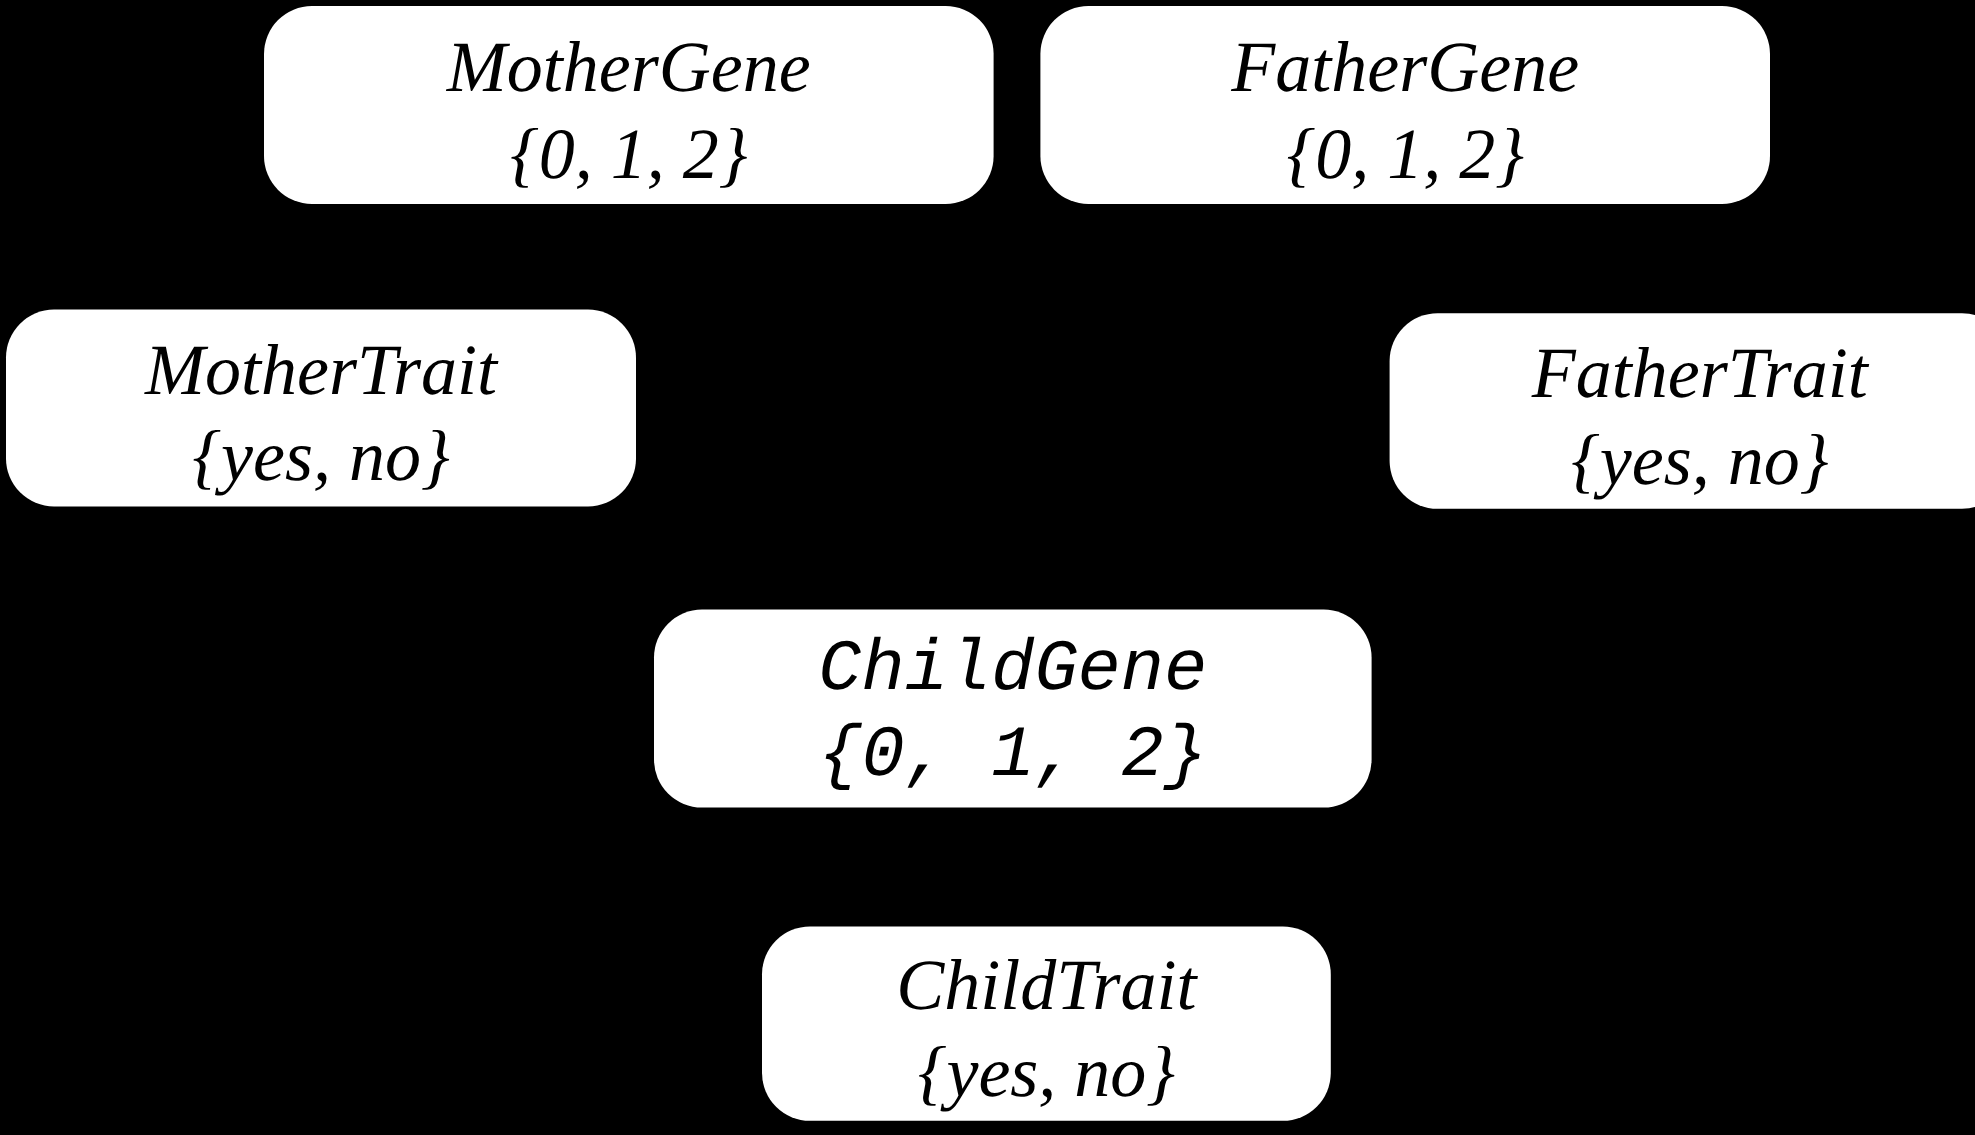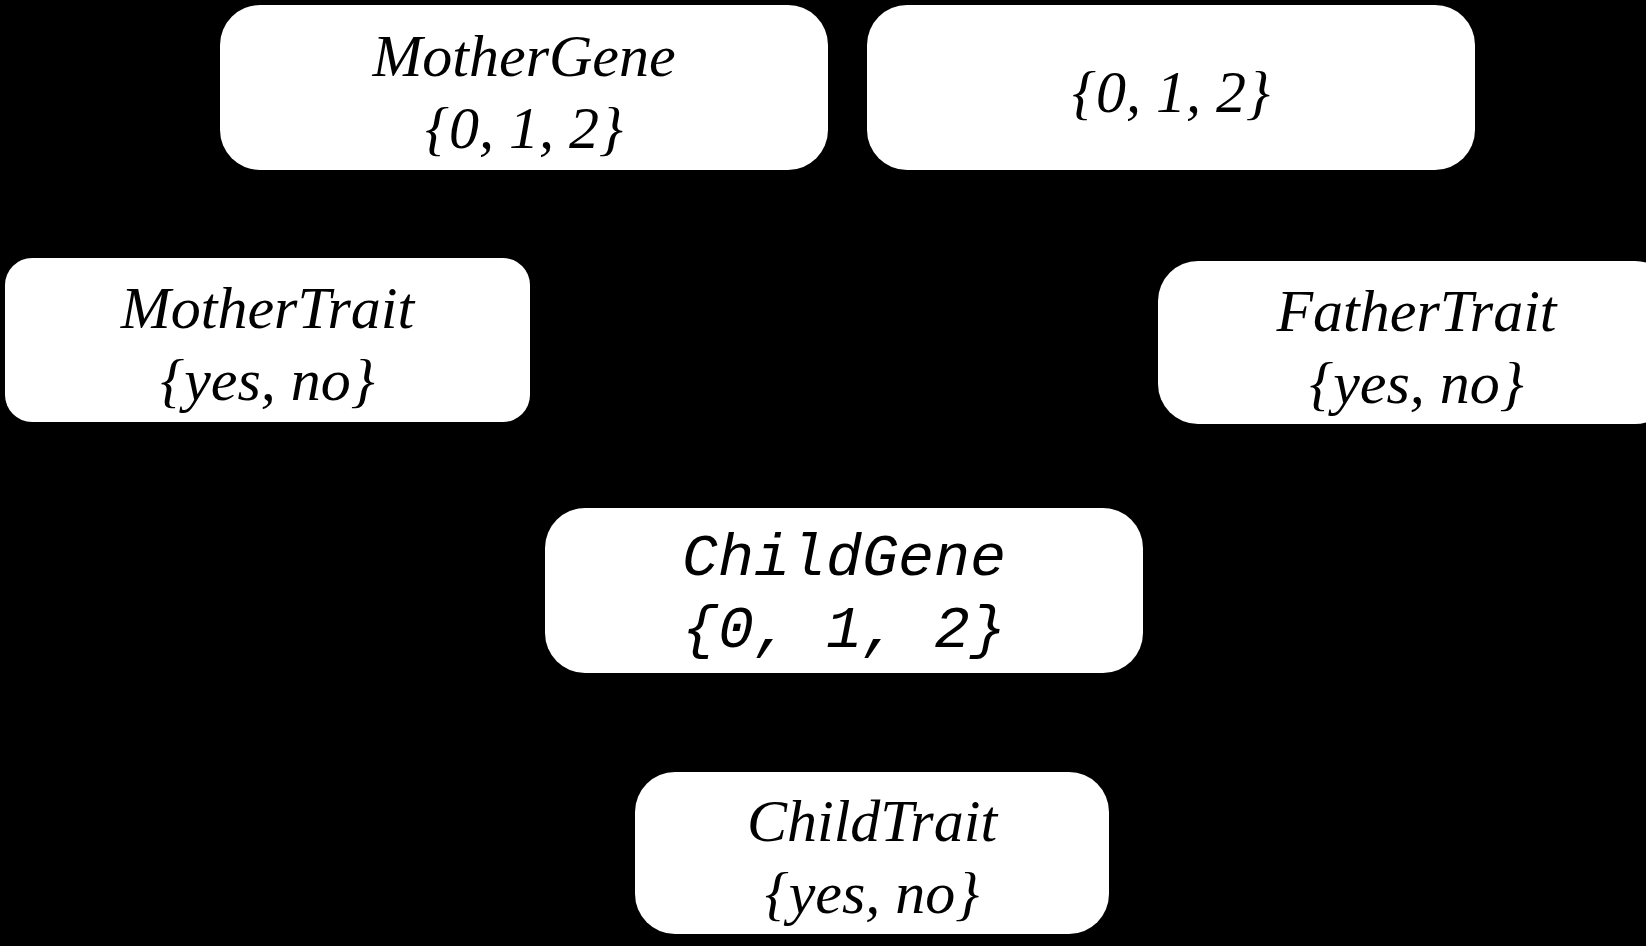--- a/index.html
+++ b/index.html
@@ -35,36 +35,37 @@
     font-size: 60px;
     line-height: 72px;
     white-space: nowrap;
   }
   .node-label, .node-domain {
     display: block;
   }
   
   #node-mother-gene  { left: 220px;  top: 5px;   width: 608px; height: 165px; }
   #node-father-gene  { left: 867px;  top: 5px;   width: 608px; height: 165px; }
-  #node-mother-trait { left: 5px;    top: 258px; width: 525px; height: 164px; border-radius: 27px; }
+  #node-mother-trait { left: 5px;    top: 258px; width: 525px; height: 164px; }
   #node-father-trait { left: 1118px; top: 261px; width: 517px; height: 163px; margin-left: 40px; }
   #node-child-gene   { left: 545px;  top: 508px; width: 598px; height: 165px; font-family: Liberation Mono, monospace; }
   #node-child-trait  { left: 635px;  top: 772px; width: 474px; height: 162px; }
 </style>
 </head>
 <body>
 
 <div class="canvas">
 
   <div class="node" id="node-mother-gene">
     <span class="node-label">MotherGene</span>
     <span class="node-domain">{0, 1, 2}</span>
   </div>
 
   <div class="node" id="node-father-gene">
+    <span class="node-label">FatherGene</span>
     <span class="node-domain">{0, 1, 2}</span>
   </div>
 
   <div class="node" id="node-mother-trait">
     <span class="node-label">MotherTrait</span>
     <span class="node-domain">{yes, no}</span>
   </div>
 
   <div class="node" id="node-father-trait">
     <span class="node-label">FatherTrait</span>

